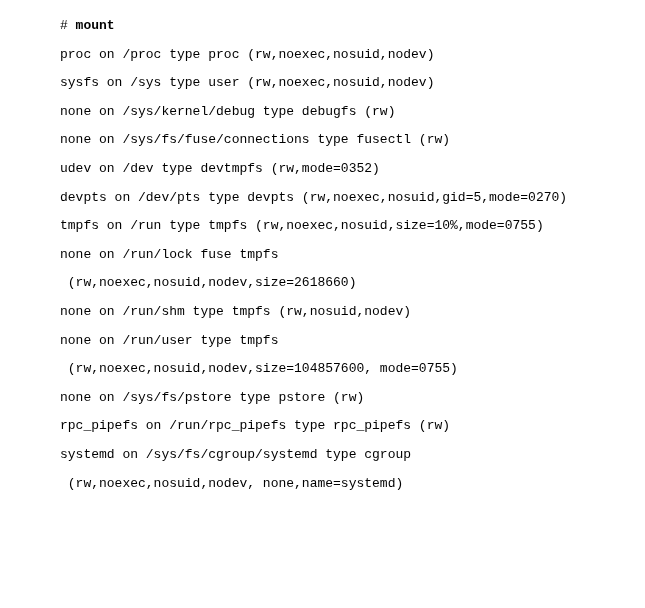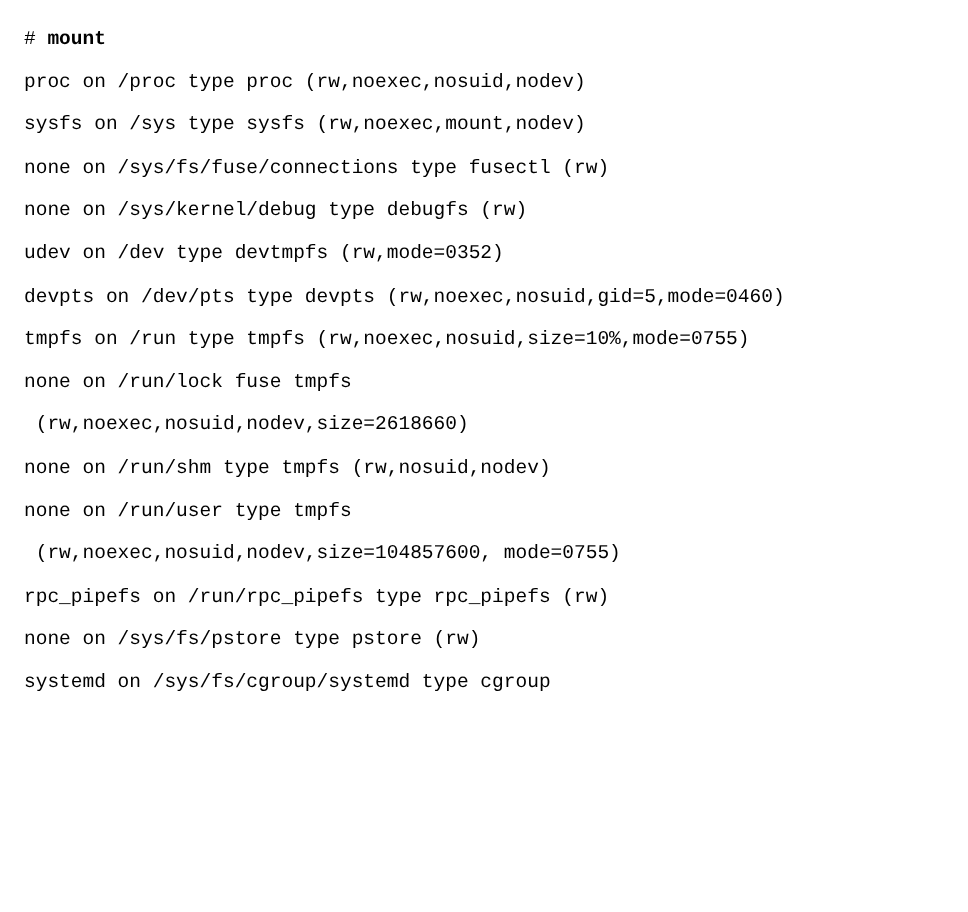--- a/index.html
+++ b/index.html
@@ -8,38 +8,40 @@
       font-family: "Courier New", Courier, monospace;
       font-size: 13px;
       line-height: 2.2;
       color: #000;
       background: #fff;
       width: 645px;
       box-sizing: border-box;
     }
     .line {
       white-space: pre;
+      margin-left: 44px;
     }
     .prompt-bold {
       font-weight: bold;
     }
   </style>
 </head>
 <body>
 
 <div id="terminal">
     <div class="line"><span># </span><span class="prompt-bold">mount</span></div>
     <div class="line">proc on /proc type proc (rw,noexec,nosuid,nodev)</div>
-    <div class="line">sysfs on /sys type sysfs (rw,noexec,mount,nodev)</div>
+    <div class="line">sysfs on /sys type user (rw,noexec,nosuid,nodev)</div>
+    <div class="line">none on /sys/kernel/debug type debugfs (rw)</div>
     <div class="line">none on /sys/fs/fuse/connections type fusectl (rw)</div>
-    <div class="line">none on /sys/kernel/debug type debugfs (rw)</div>
     <div class="line">udev on /dev type devtmpfs (rw,mode=0352)</div>
-    <div class="line">devpts on /dev/pts type devpts (rw,noexec,nosuid,gid=5,mode=0460)</div>
+    <div class="line">devpts on /dev/pts type devpts (rw,noexec,nosuid,gid=5,mode=0270)</div>
     <div class="line">tmpfs on /run type tmpfs (rw,noexec,nosuid,size=10%,mode=0755)</div>
     <div class="line">none on /run/lock fuse tmpfs</div>
     <div class="line"> (rw,noexec,nosuid,nodev,size=2618660)</div>
     <div class="line">none on /run/shm type tmpfs (rw,nosuid,nodev)</div>
     <div class="line">none on /run/user type tmpfs</div>
     <div class="line"> (rw,noexec,nosuid,nodev,size=104857600, mode=0755)</div>
+    <div class="line">none on /sys/fs/pstore type pstore (rw)</div>
     <div class="line">rpc_pipefs on /run/rpc_pipefs type rpc_pipefs (rw)</div>
-    <div class="line">none on /sys/fs/pstore type pstore (rw)</div>
     <div class="line">systemd on /sys/fs/cgroup/systemd type cgroup</div>
+    <div class="line"> (rw,noexec,nosuid,nodev, none,name=systemd)</div>
   </div>
 
 </body></html>

